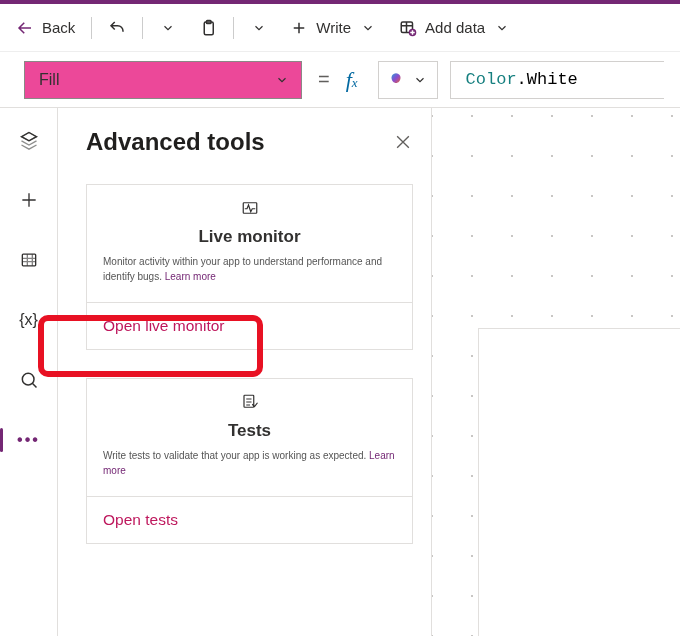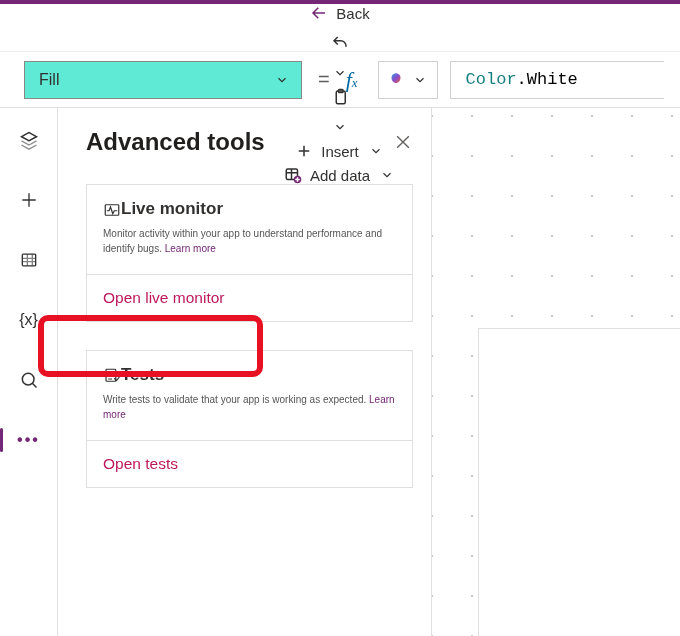--- a/index.html
+++ b/index.html
@@ -12,21 +12,20 @@
     overflow: hidden;
   }
   .topborder { height: 4px; background: #742774; }
   .toolbar {
     height: 48px;
     display: flex;
     align-items: center;
     padding: 0 8px;
     gap: 6px;
     border-bottom: 1px solid #eee;
-    flex-direction: column;
   }
   .tb-btn {
     display: flex; align-items: center;
     height: 36px; padding: 0 8px;
     gap: 8px;
     color: #323130;
     cursor: pointer;
     font-size: 15px;
   }
   .sep { width:1px; height:22px; background:#ccc; margin:0 2px; }
@@ -36,21 +35,21 @@
     display: flex;
     align-items: center;
     padding: 0 16px 0 24px;
     gap: 12px;
     border-bottom: 1px solid #e1dfdd;
   }
   .property-dd {
     flex: 0 0 278px;
     height: 38px;
     border: 1px solid #8a8886;
-    background: #5eead4;
+    background: #ec4899;
     display: flex;
     align-items: center;
     padding: 0 10px 0 14px;
     font-size: 16px;
     justify-content: space-between;
   }
   .equals { font-size: 20px; color:#605e5c; padding: 0 4px; }
   .fx { font-family: "Times New Roman", serif; font-style: italic; font-size: 22px; color:#0369a1; padding-right:8px; }
   .ai-btn {
     height: 38px; width: 60px;
@@ -106,21 +105,21 @@
   }
   .close-x { cursor:pointer; color:#605e5c; }
   .card {
     border:1px solid #e1dfdd;
     background:#fff;
     margin-bottom: 28px;
   }
   .card-body {
     padding: 14px 16px 18px 16px;
   }
-  .card-head { display:flex; align-items:flex-end; margin-bottom:8px; }
+  .card-head { display:flex; align-items:center; gap:10px; margin-bottom:8px;flex-direction:column; }
   .card-title { font-size:17px; font-weight:600; }
   .card-desc { font-size:10px; color:#555; line-height:1.45; }
   .learn-more { color:#742774; cursor:pointer; }
   .card-action {
     border-top:1px solid #e1dfdd;
     padding: 14px 16px;
     font-size:15.5px;
     color:#be185d;
     cursor:pointer;
   }
@@ -198,21 +197,21 @@
         </svg>
     </span>
   </div>
 
   <div class="tb-btn">
     <span class="icon18">
       <svg viewBox="0 0 24 24" width="18" height="18" stroke="#323130" stroke-width="2" fill="none">
           <path d="M12 5v14M5 12h14"></path>
         </svg>
     </span>
-    <span>Insert</span>
+    <span>Write</span>
     <span class="icon18">
       <svg class="chev-down" viewBox="0 0 24 24" stroke="#323130" stroke-width="2" fill="none">
           <path d="M6 9l6 6 6-6"></path>
         </svg>
     </span>
   </div>
 
   <div class="tb-btn">
     <span class="icon18">
       <svg viewBox="0 0 24 24" width="20" height="20" stroke="#323130" stroke-width="2" fill="none">

